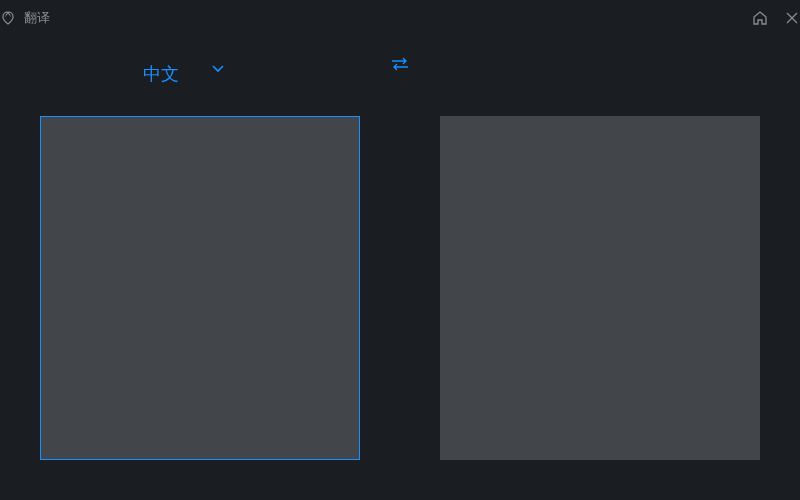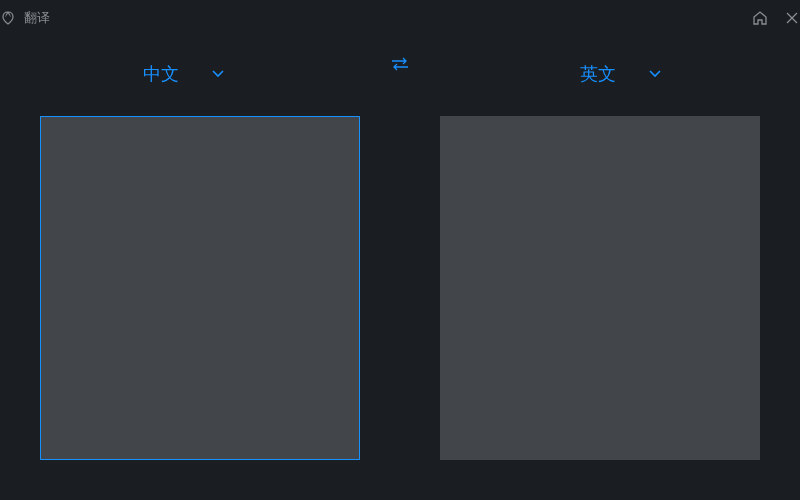--- a/index.html
+++ b/index.html
@@ -62,21 +62,20 @@
     .language-bar {
       height: 56px;
       display: flex;
       align-items: center;
       justify-content: center;
       position: relative;
     }
     
     .lang-selector {
       display: flex;
-      align-items: center;
       gap: 32px;
       cursor: pointer;
       position: absolute;
       margin-top: 19px;
     }
     
     .lang-selector.left {
       left: 143px;
     }
     
@@ -165,26 +164,18 @@
     </span>
   </div>
 
   <div class="swap-button">
     <svg width="20" height="14" viewBox="0 0 20 14">
       <path d="M2 4 L16 4 M13 1 L16 4 L13 7" fill="none" stroke="#1890ff" stroke-width="1.3"></path>
       <path d="M18 10 L4 10 M7 7 L4 10 L7 13" fill="none" stroke="#1890ff" stroke-width="1.3"></path>
     </svg>
   </div>
 
-  <div class="lang-selector right">
-    <span class="lang-label">英文</span>
-    <span class="chevron-down">
-      <svg width="14" height="10" viewBox="0 0 14 10">
-        <path d="M2 2 L7 7 L12 2" fill="none" stroke="#1890ff" stroke-width="1.6"></path>
-      </svg>
-    </span>
-  </div>
 </div>
 
 <div class="panels-container">
   <div class="text-panel source"></div>
   <div class="text-panel target"></div>
 </div>
 
 </body></html>

